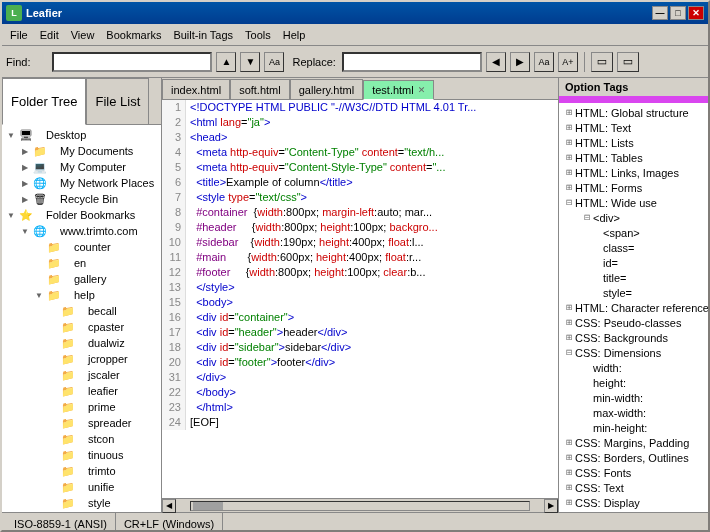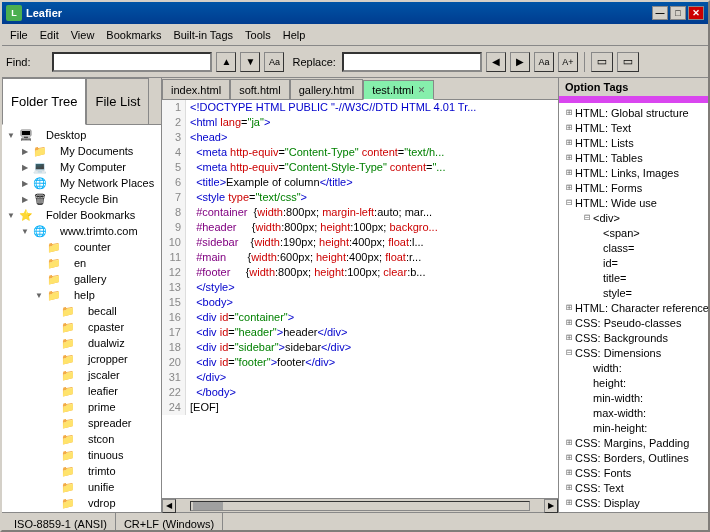--- a/index.html
+++ b/index.html
@@ -454,21 +454,21 @@
           <span class="tree-label">trimto</span>
         </div>
         <div class="tree-item" style="padding-left:42px;">
           <div class="tree-expand"></div>
           <div class="tree-icon">📁</div>
           <span class="tree-label">unifie</span>
         </div>
         <div class="tree-item" style="padding-left:42px;">
           <div class="tree-expand"></div>
           <div class="tree-icon">📁</div>
-          <span class="tree-label">vdrop</span>
+          <span class="tree-label">style</span>
         </div>
         <div class="tree-item" style="padding-left:42px;">
           <div class="tree-expand"></div>
           <div class="tree-icon">📁</div>
           <span class="tree-label">vieas</span>
         </div>
         <div class="tree-item" style="padding-left:42px;">
           <div class="tree-expand"></div>
           <div class="tree-icon">📁</div>
           <span class="tree-label">vieasex</span>
@@ -567,20 +567,24 @@
               <span class="line-num">20</span>
               <span class="line-content">  <span class="c-blue">&lt;div</span> <span class="c-red">id</span>=<span class="c-green">"footer"</span><span class="c-blue">&gt;</span>footer<span class="c-blue">&lt;/div&gt;</span></span>
             </div>
           <div class="code-line">
               <span class="line-num">31</span>
               <span class="line-content">  <span class="c-blue">&lt;/div&gt;</span></span>
             </div>
           <div class="code-line">
               <span class="line-num">22</span>
               <span class="line-content">  <span class="c-blue">&lt;/body&gt;</span></span>
+            </div>
+          <div class="code-line">
+              <span class="line-num">23</span>
+              <span class="line-content">  <span class="c-blue">&lt;/html&gt;</span></span>
             </div>
           <div class="code-line">
               <span class="line-num">24</span>
               <span class="line-content">[EOF]</span>
             </div>
         </div>
       </div>
       <div class="editor-scrollbar">
         <div style="width:14px;height:14px;background:#d4d0c8;border:1px outset #888;display:flex;align-items:center;justify-content:center;font-size:8px;cursor:pointer;">◀</div>
         <div class="scrollbar-track">

